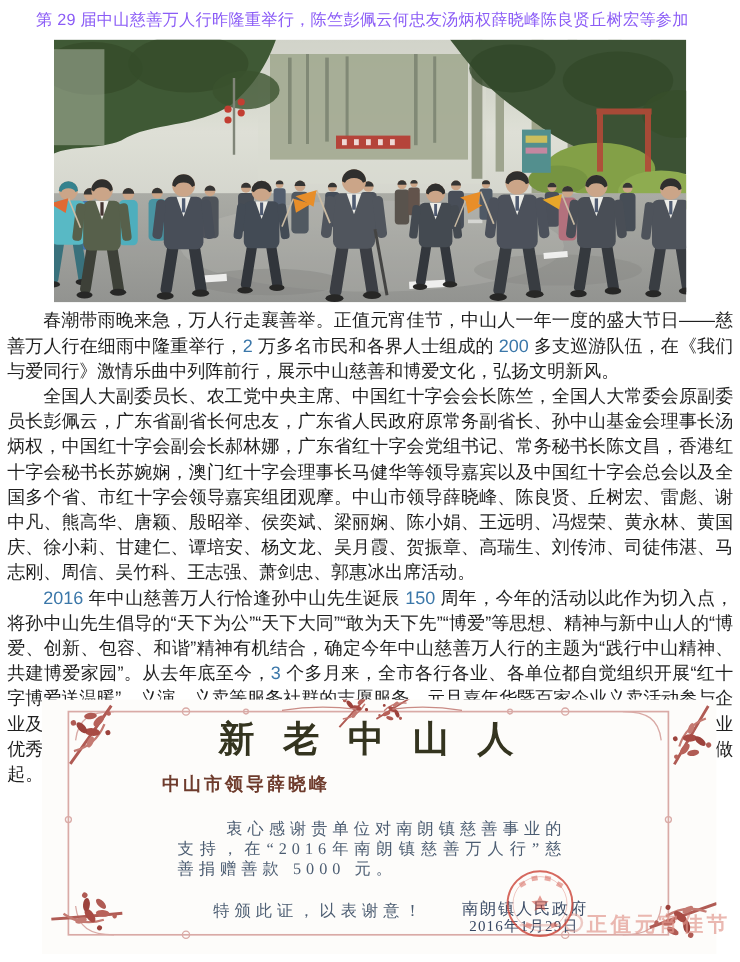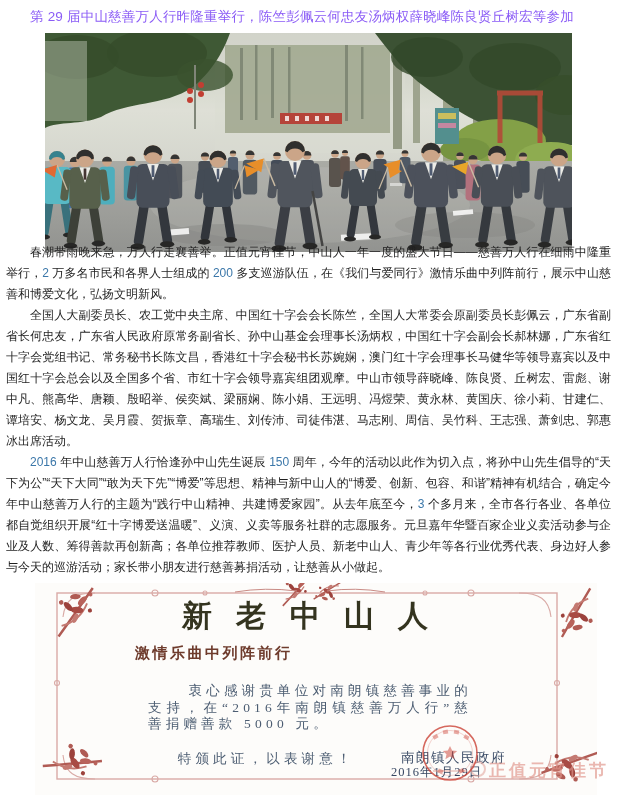--- a/index.html
+++ b/index.html
@@ -11,22 +11,22 @@
   .page-title{
     position:absolute;top:7px;left:8px;width:602px;
     font-size:13.5px;line-height:20px;color:#8b5cf6;
     text-indent:22px;letter-spacing:.2px;
   }
   
   .photo-wrap{position:absolute;left:45px;top:33px;width:527px;height:219px;overflow:hidden;}
   .photo-wrap svg{display:block;}
   
   .paragraphs{
-    position:absolute;top:242px;left:6px;width:605px;
-    font-size:12px;line-height:21px;color:#1f1f1f;
+    position:absolute;top:257px;left:6px;width:605px;
+    font-size:15px;line-height:21px;color:#1f1f1f;
     text-align:justify;
   }
   .paragraphs p{margin:0;text-indent:2em;}
   .paragraphs .num{color:#3b77a9;}
   
   .certificate{
     position:absolute;left:35px;top:583px;width:562px;height:212px;
     background:#fdfcfa;font-family:"Liberation Serif","DejaVu Serif",serif;
   }
   .certificate svg.deco{position:absolute;left:0;top:0;}
@@ -42,21 +42,21 @@
   .cert-body{
     position:absolute;top:82px;left:95px;width:360px;
     font-size:13.5px;line-height:16.5px;letter-spacing:4.2px;
     color:#4c5d72;text-align:justify;
   }
   .cert-body p{margin:18px;}
   .cert-body p.first{text-indent:3em;}
   .cert-body p.thanks{text-indent:2.2em;}
   .cert-issuer{
     position:absolute;top:166px;left:350px;
-    font-size:13.5px;letter-spacing:1.5px;color:#3e4e68;margin-left:16px;
+    font-size:13.5px;letter-spacing:1.5px;color:#3e4e68;
   }
   .cert-date{
     position:absolute;top:181px;left:356px;
     font-size:12.5px;letter-spacing:1px;color:#374762;
   }
   .cert-watermark{
     position:absolute;top:176px;left:398px;white-space:nowrap;
     font-family:"Liberation Sans",sans-serif;
     font-size:17px;font-weight:bold;letter-spacing:3px;
     color:rgba(224,150,140,.68);
@@ -421,21 +421,21 @@
     <use href="#fl" transform="translate(42,27) scale(1.9) rotate(-15)"></use>
     <use href="#fl" transform="translate(540,32) scale(1.8) rotate(160)"></use>
     <use href="#fl" transform="translate(40,180) scale(1.9) rotate(35)"></use>
     <use href="#fl" transform="translate(532,181) scale(1.9) rotate(200)"></use>
     <use href="#fl" transform="translate(262,7) scale(1.25) rotate(-8)"></use>
     <use href="#fl" transform="translate(292,8) scale(1.1) rotate(188)"></use>
     <path d="M200,9 Q230,4 262,8 M292,8 Q320,4 350,9" stroke="#c98b85" fill="none" stroke-width="1"></path>
   </svg>
 
   <div class="cert-title">新老中山人</div>
-  <div class="cert-company">激情乐曲中列阵前行</div>
+  <div class="cert-company">中山市领导薛晓峰</div>
   <div class="cert-body">
     <p class="first">衷心感谢贵单位对南朗镇慈善事业的支持，在“2016年南朗镇慈善万人行”慈善捐赠善款 5000 元。</p>
     <p class="thanks">特颁此证，以表谢意！</p>
   </div>
   <div class="cert-issuer">南朗镇人民政府</div>
   <div class="cert-date">2016年1月29日</div>
 
   <div class="cert-watermark">
     <span class="tail"></span><span class="logo"></span><span>正值元宵佳节</span>
   </div>

